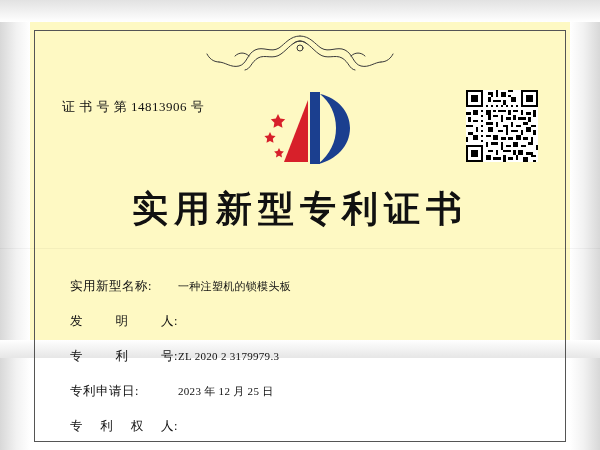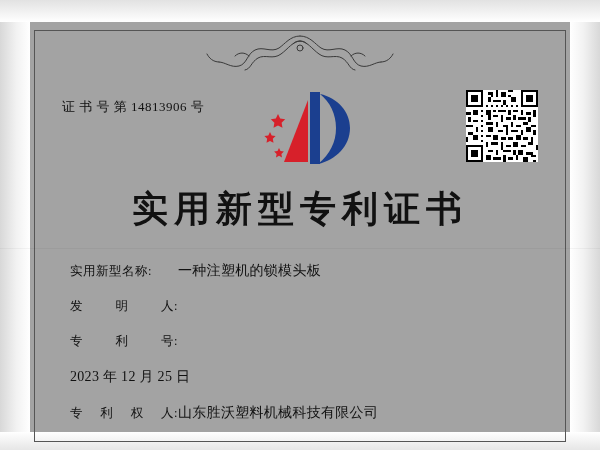--- a/index.html
+++ b/index.html
@@ -11,22 +11,22 @@
     width: 600px;
     height: 450px;
     overflow: hidden;
     font-family: "Liberation Serif", "DejaVu Serif", serif;
     color: #1a1a1a;
   }
 
   .certificate {
     position: relative;
     width: 600px;
-    height: 450px;
-    background: #a3a3a3;
+    height: 358px;
+    background: #fef9c3;
     box-sizing: border-box;
   }
 
   
   .page-shade-left {
     position: absolute;
     left: 0; top: 0;
     width: 30px; height: 450px;
     background: linear-gradient(to right, #d8d8d8 0%, #f2f2f2 55%, #ffffff 100%);
   }
@@ -116,33 +116,34 @@
     top: 262px;
     width: 450px;
   }
   .field-row {
     display: flex;
     align-items: baseline;
     margin-bottom: 18px;
     font-size: 12.5px;
     color: #111;
     white-space: nowrap;
+    margin-top: 16px;
   }
   .field-label {
     width: 108px;
     flex: none;
     letter-spacing: 0.5px;
   }
   .field-label.spaced {
     display: flex;
     justify-content: space-between;
   }
   .field-label.spaced span { display: inline-block; }
   .field-value {
-    font-size: 14px;
+    font-size: 11px;
     letter-spacing: 0.3px;
   }
 
   .fold-line {
     position: absolute;
     left: 0;
     top: 248px;
     width: 600px;
     height: 1px;
     background: rgba(0,0,0,0.04);
@@ -319,30 +320,31 @@
         <span>人:</span>
       </div>
     </div>
 
     <div class="field-row">
       <div class="field-label spaced">
         <span>专</span>
         <span>利</span>
         <span>号:</span>
       </div>
-    </div>
-
-    <div class="field-row">
+      <div class="field-value">ZL 2020 2 3179979.3</div>
+    </div>
+
+    <div class="field-row">
+      <div class="field-label">专利申请日:</div>
       <div class="field-value">2023 年 12 月 25 日</div>
     </div>
 
     <div class="field-row">
       <div class="field-label spaced">
         <span>专</span>
         <span>利</span>
         <span>权</span>
         <span>人:</span>
       </div>
-      <div class="field-value">山东胜沃塑料机械科技有限公司</div>
     </div>
 
   </div>
 </div>
 
 </body></html>

